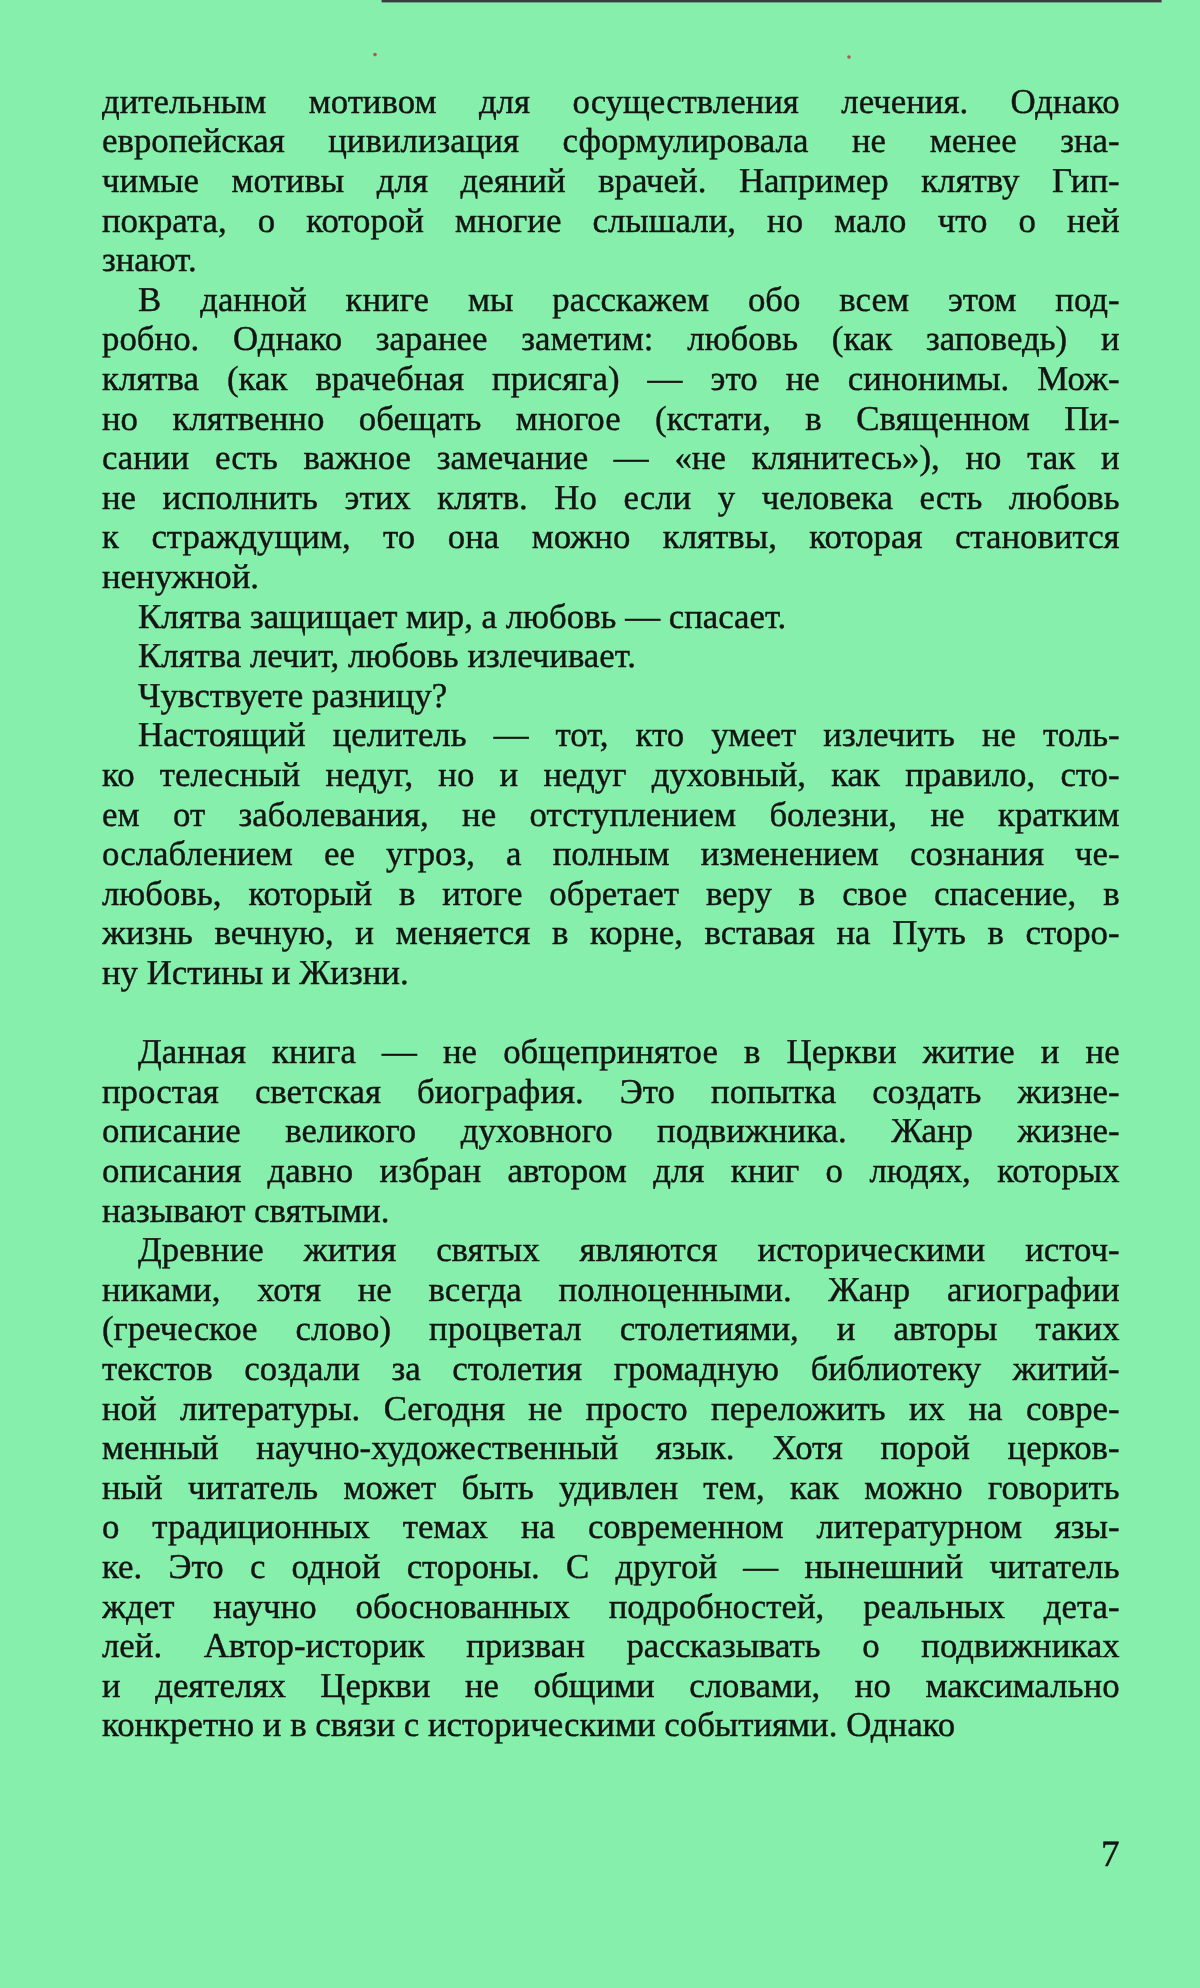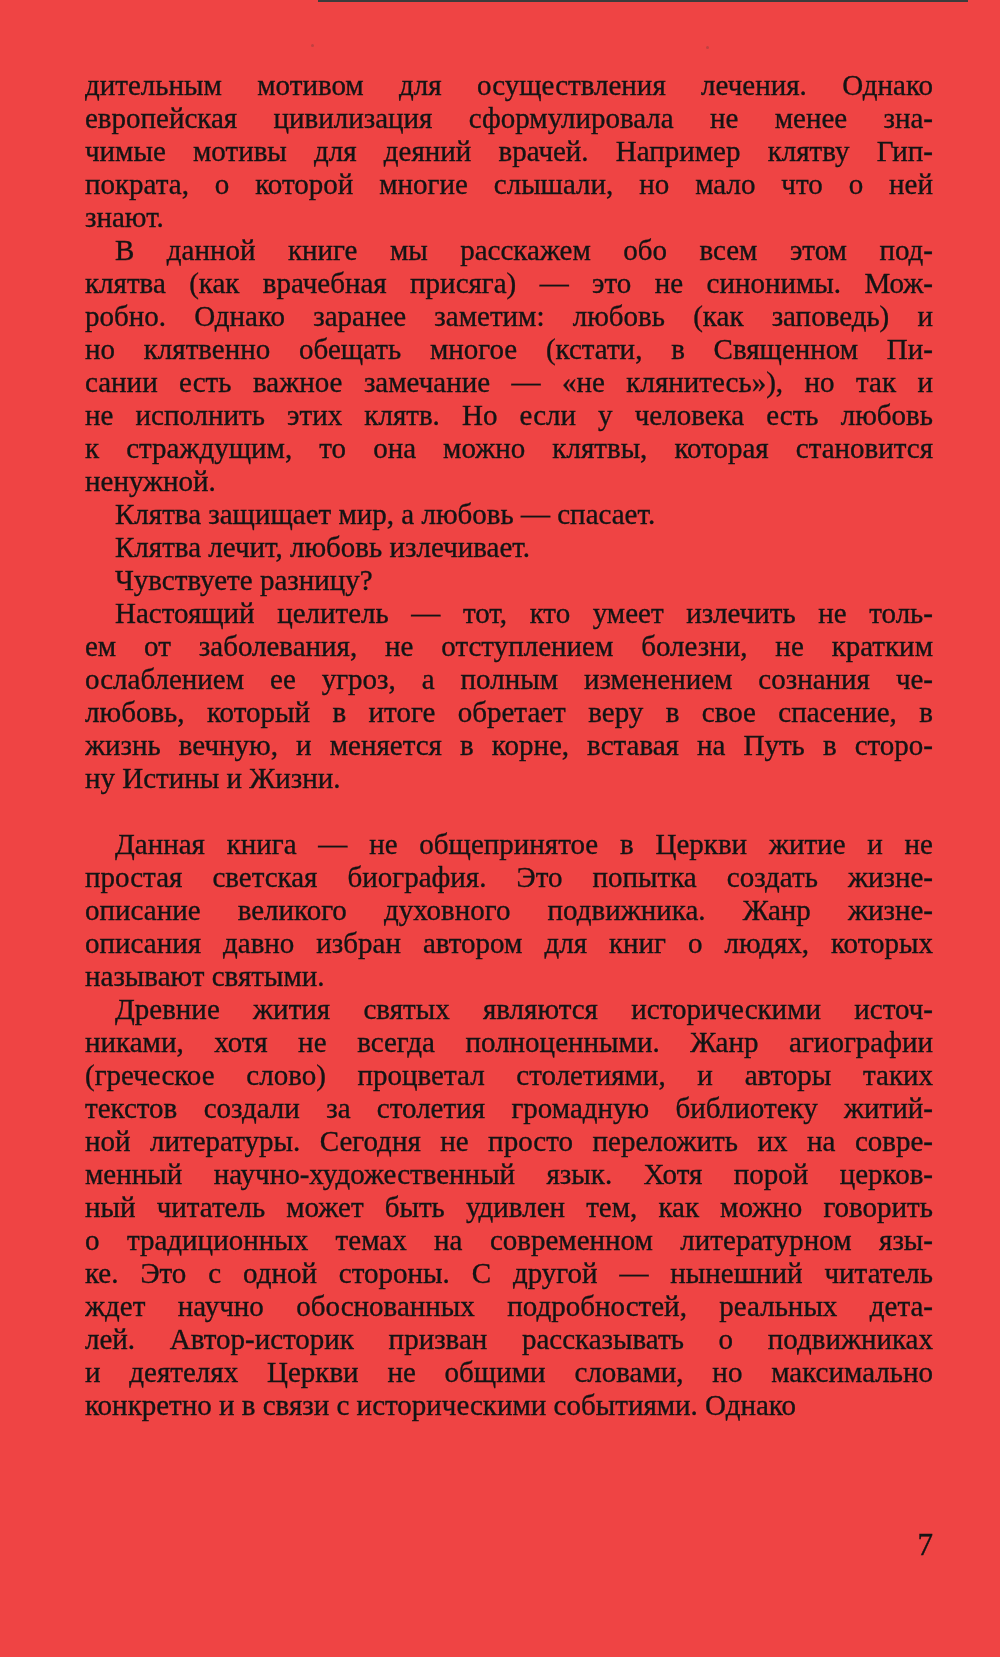--- a/index.html
+++ b/index.html
@@ -8,21 +8,21 @@
     height: 1657px;
     position: relative;
     background: #fdfdfd;
     font-family: "Liberation Serif", "DejaVu Serif", serif;
     color: #141414;
     overflow: hidden;
   }
   .page {
     position: absolute;
     inset: 0;
-    background: #ef4444;
+    background: #86efac;
   }
   
   .top-artifact {
     position: absolute;
     left: 318px;
     top: 0;
     width: 650px;
     height: 2px;
     background: #3c3c3c;
   }
@@ -82,39 +82,40 @@
   <div class="text-block">
       <div class="para">
         <div class="line just">дительным мотивом для осуществления лечения. Однако</div>
         <div class="line just">европейская цивилизация сформулировала не менее зна-</div>
         <div class="line just">чимые мотивы для деяний врачей. Например клятву Гип-</div>
         <div class="line just">пократа, о которой многие слышали, но мало что о ней</div>
         <div class="line">знают.</div>
       </div>
       <div class="para">
         <div class="line just ind">В данной книге мы расскажем обо всем этом под-</div>
+        <div class="line just">робно. Однако заранее заметим: любовь (как заповедь) и</div>
         <div class="line just">клятва (как врачебная присяга) — это не синонимы. Мож-</div>
-        <div class="line just">робно. Однако заранее заметим: любовь (как заповедь) и</div>
         <div class="line just">но клятвенно обещать многое (кстати, в Священном Пи-</div>
         <div class="line just">сании есть важное замечание — «не клянитесь»), но так и</div>
         <div class="line just">не исполнить этих клятв. Но если у человека есть любовь</div>
         <div class="line just">к страждущим, то она можно клятвы, которая становится</div>
         <div class="line">ненужной.</div>
       </div>
       <div class="para">
         <div class="line ind">Клятва защищает мир, а любовь — спасает.</div>
       </div>
       <div class="para">
         <div class="line ind">Клятва лечит, любовь излечивает.</div>
       </div>
       <div class="para">
         <div class="line ind">Чувствуете разницу?</div>
       </div>
       <div class="para">
         <div class="line just ind">Настоящий целитель — тот, кто умеет излечить не толь-</div>
+        <div class="line just">ко телесный недуг, но и недуг духовный, как правило, сто-</div>
         <div class="line just">ем от заболевания, не отступлением болезни, не кратким</div>
         <div class="line just">ослаблением ее угроз, а полным изменением сознания че-</div>
         <div class="line just">любовь, который в итоге обретает веру в свое спасение, в</div>
         <div class="line just">жизнь вечную, и меняется в корне, вставая на Путь в сторо-</div>
         <div class="line">ну Истины и Жизни.</div>
       </div>
       <div class="spacer"></div>
       <div class="para">
         <div class="line just ind">Данная книга — не общепринятое в Церкви житие и не</div>
         <div class="line just">простая светская биография. Это попытка создать жизне-</div>

